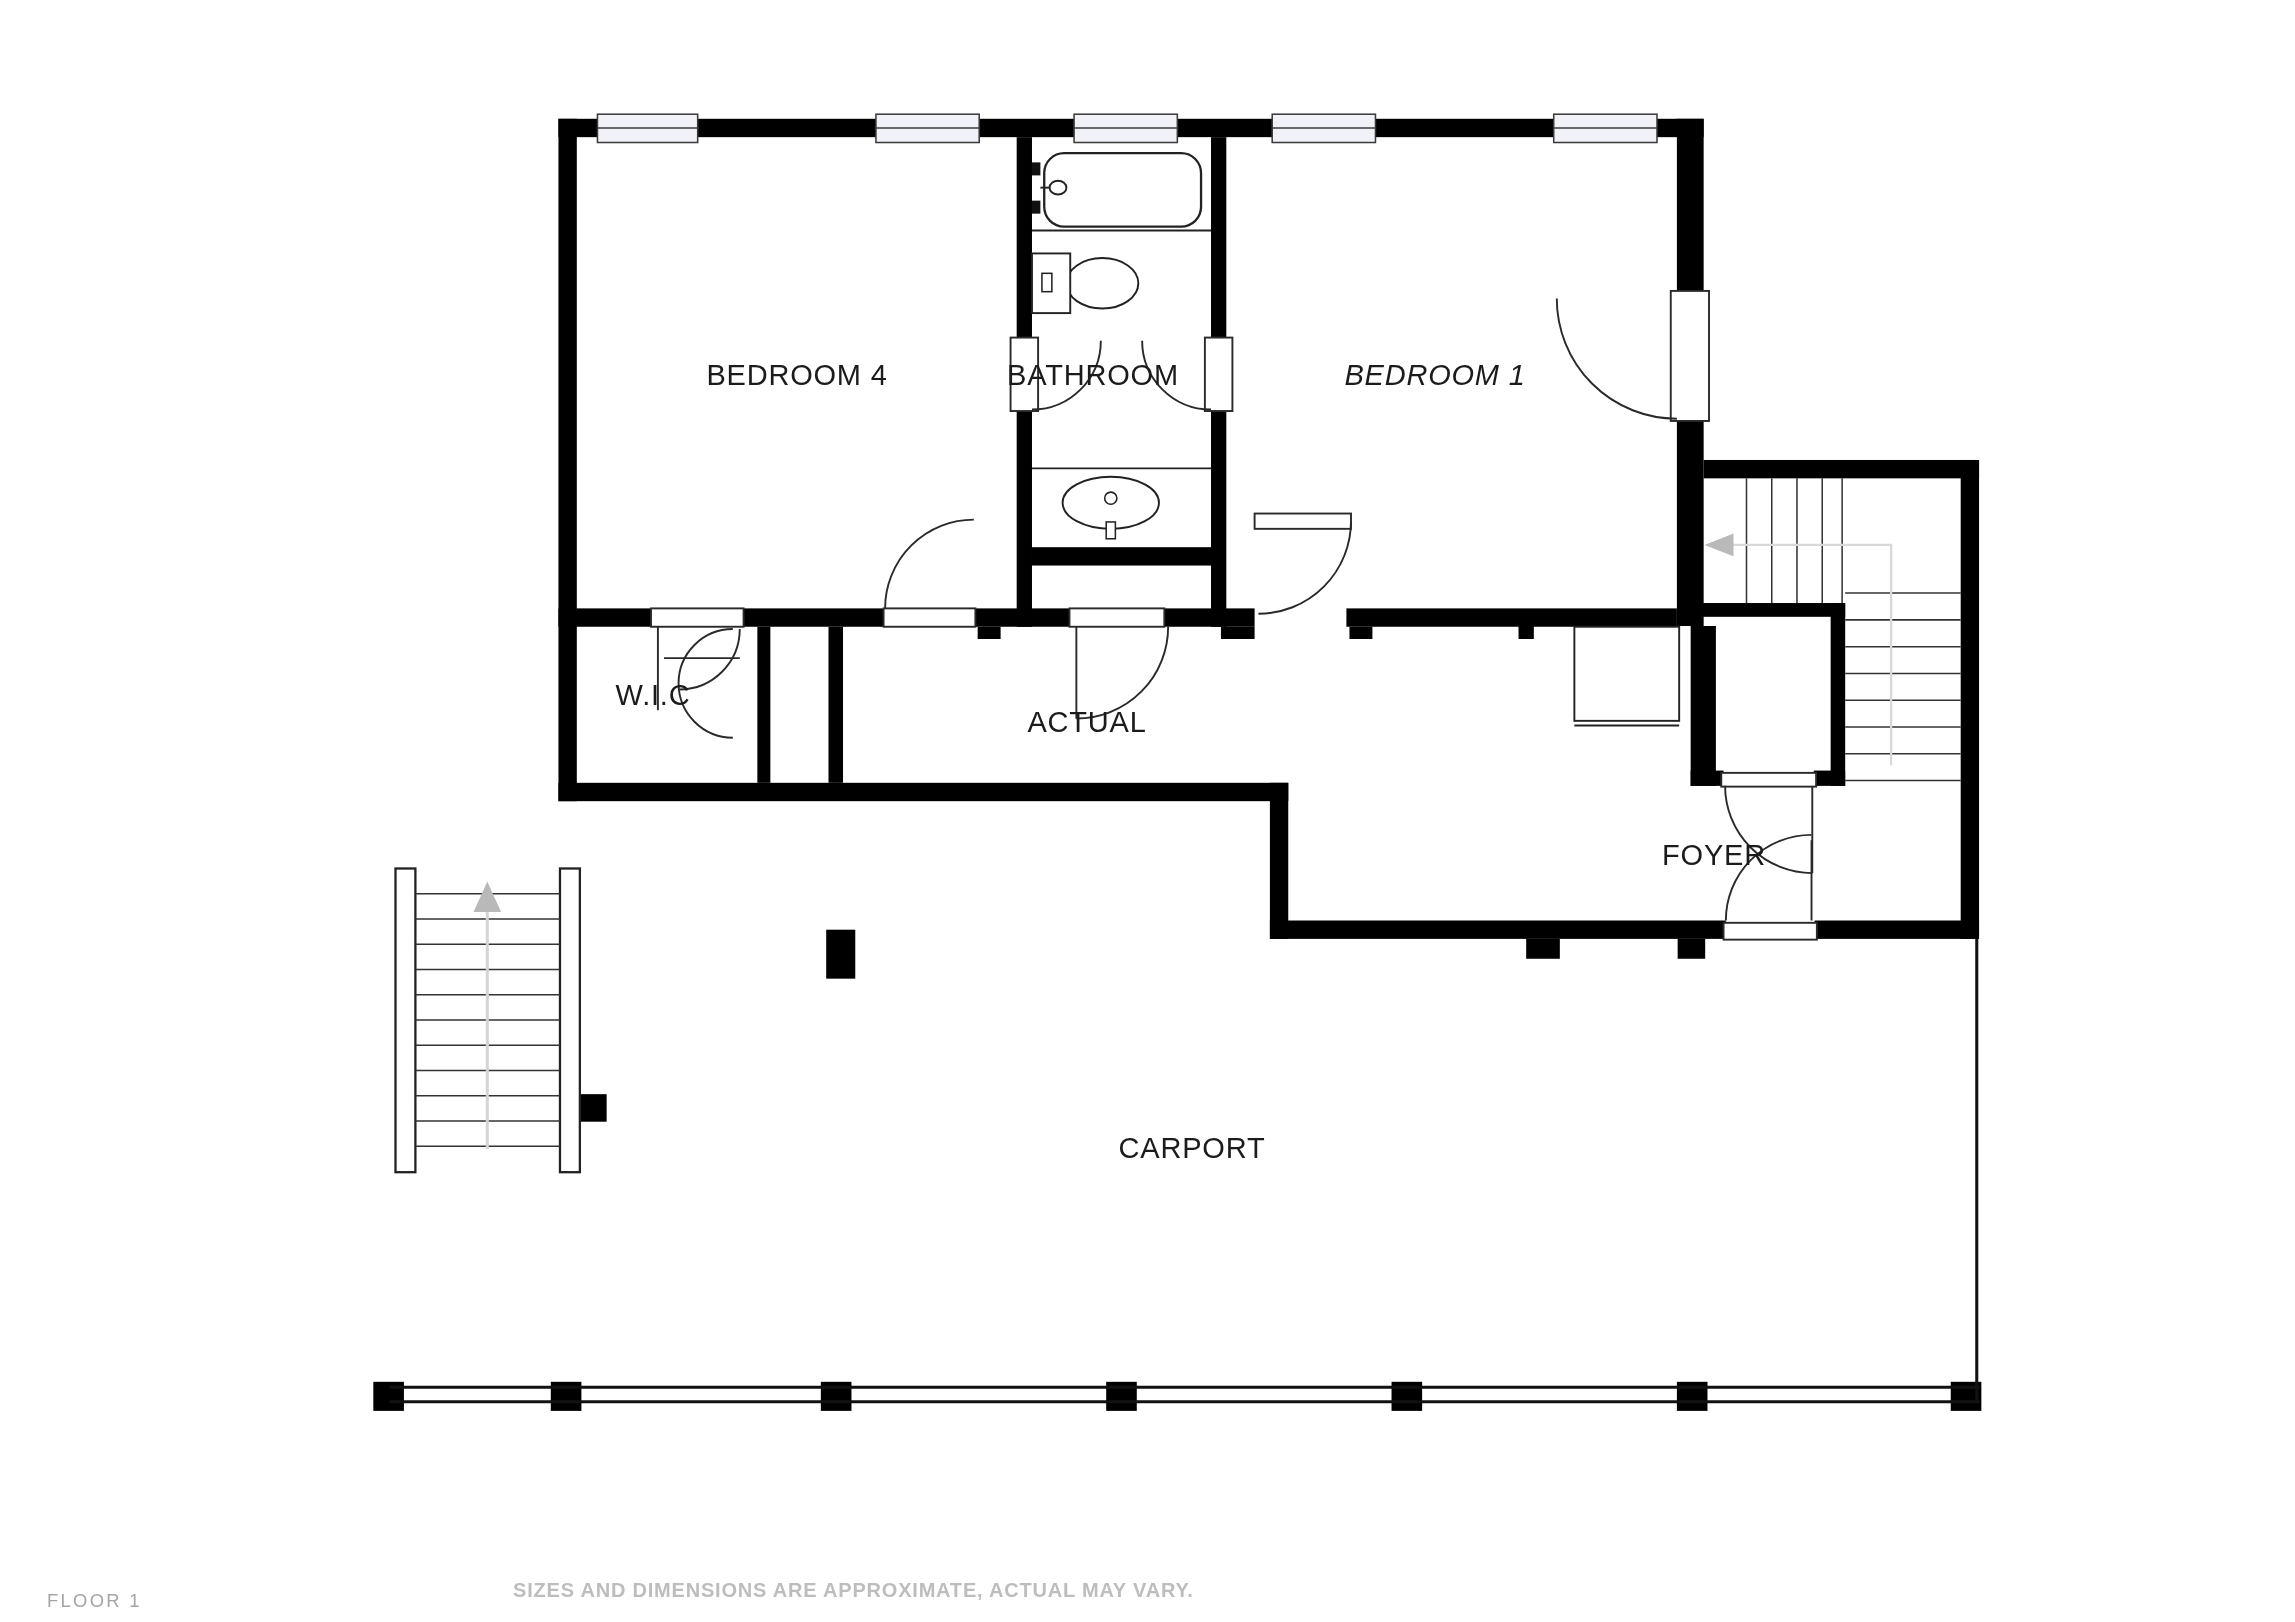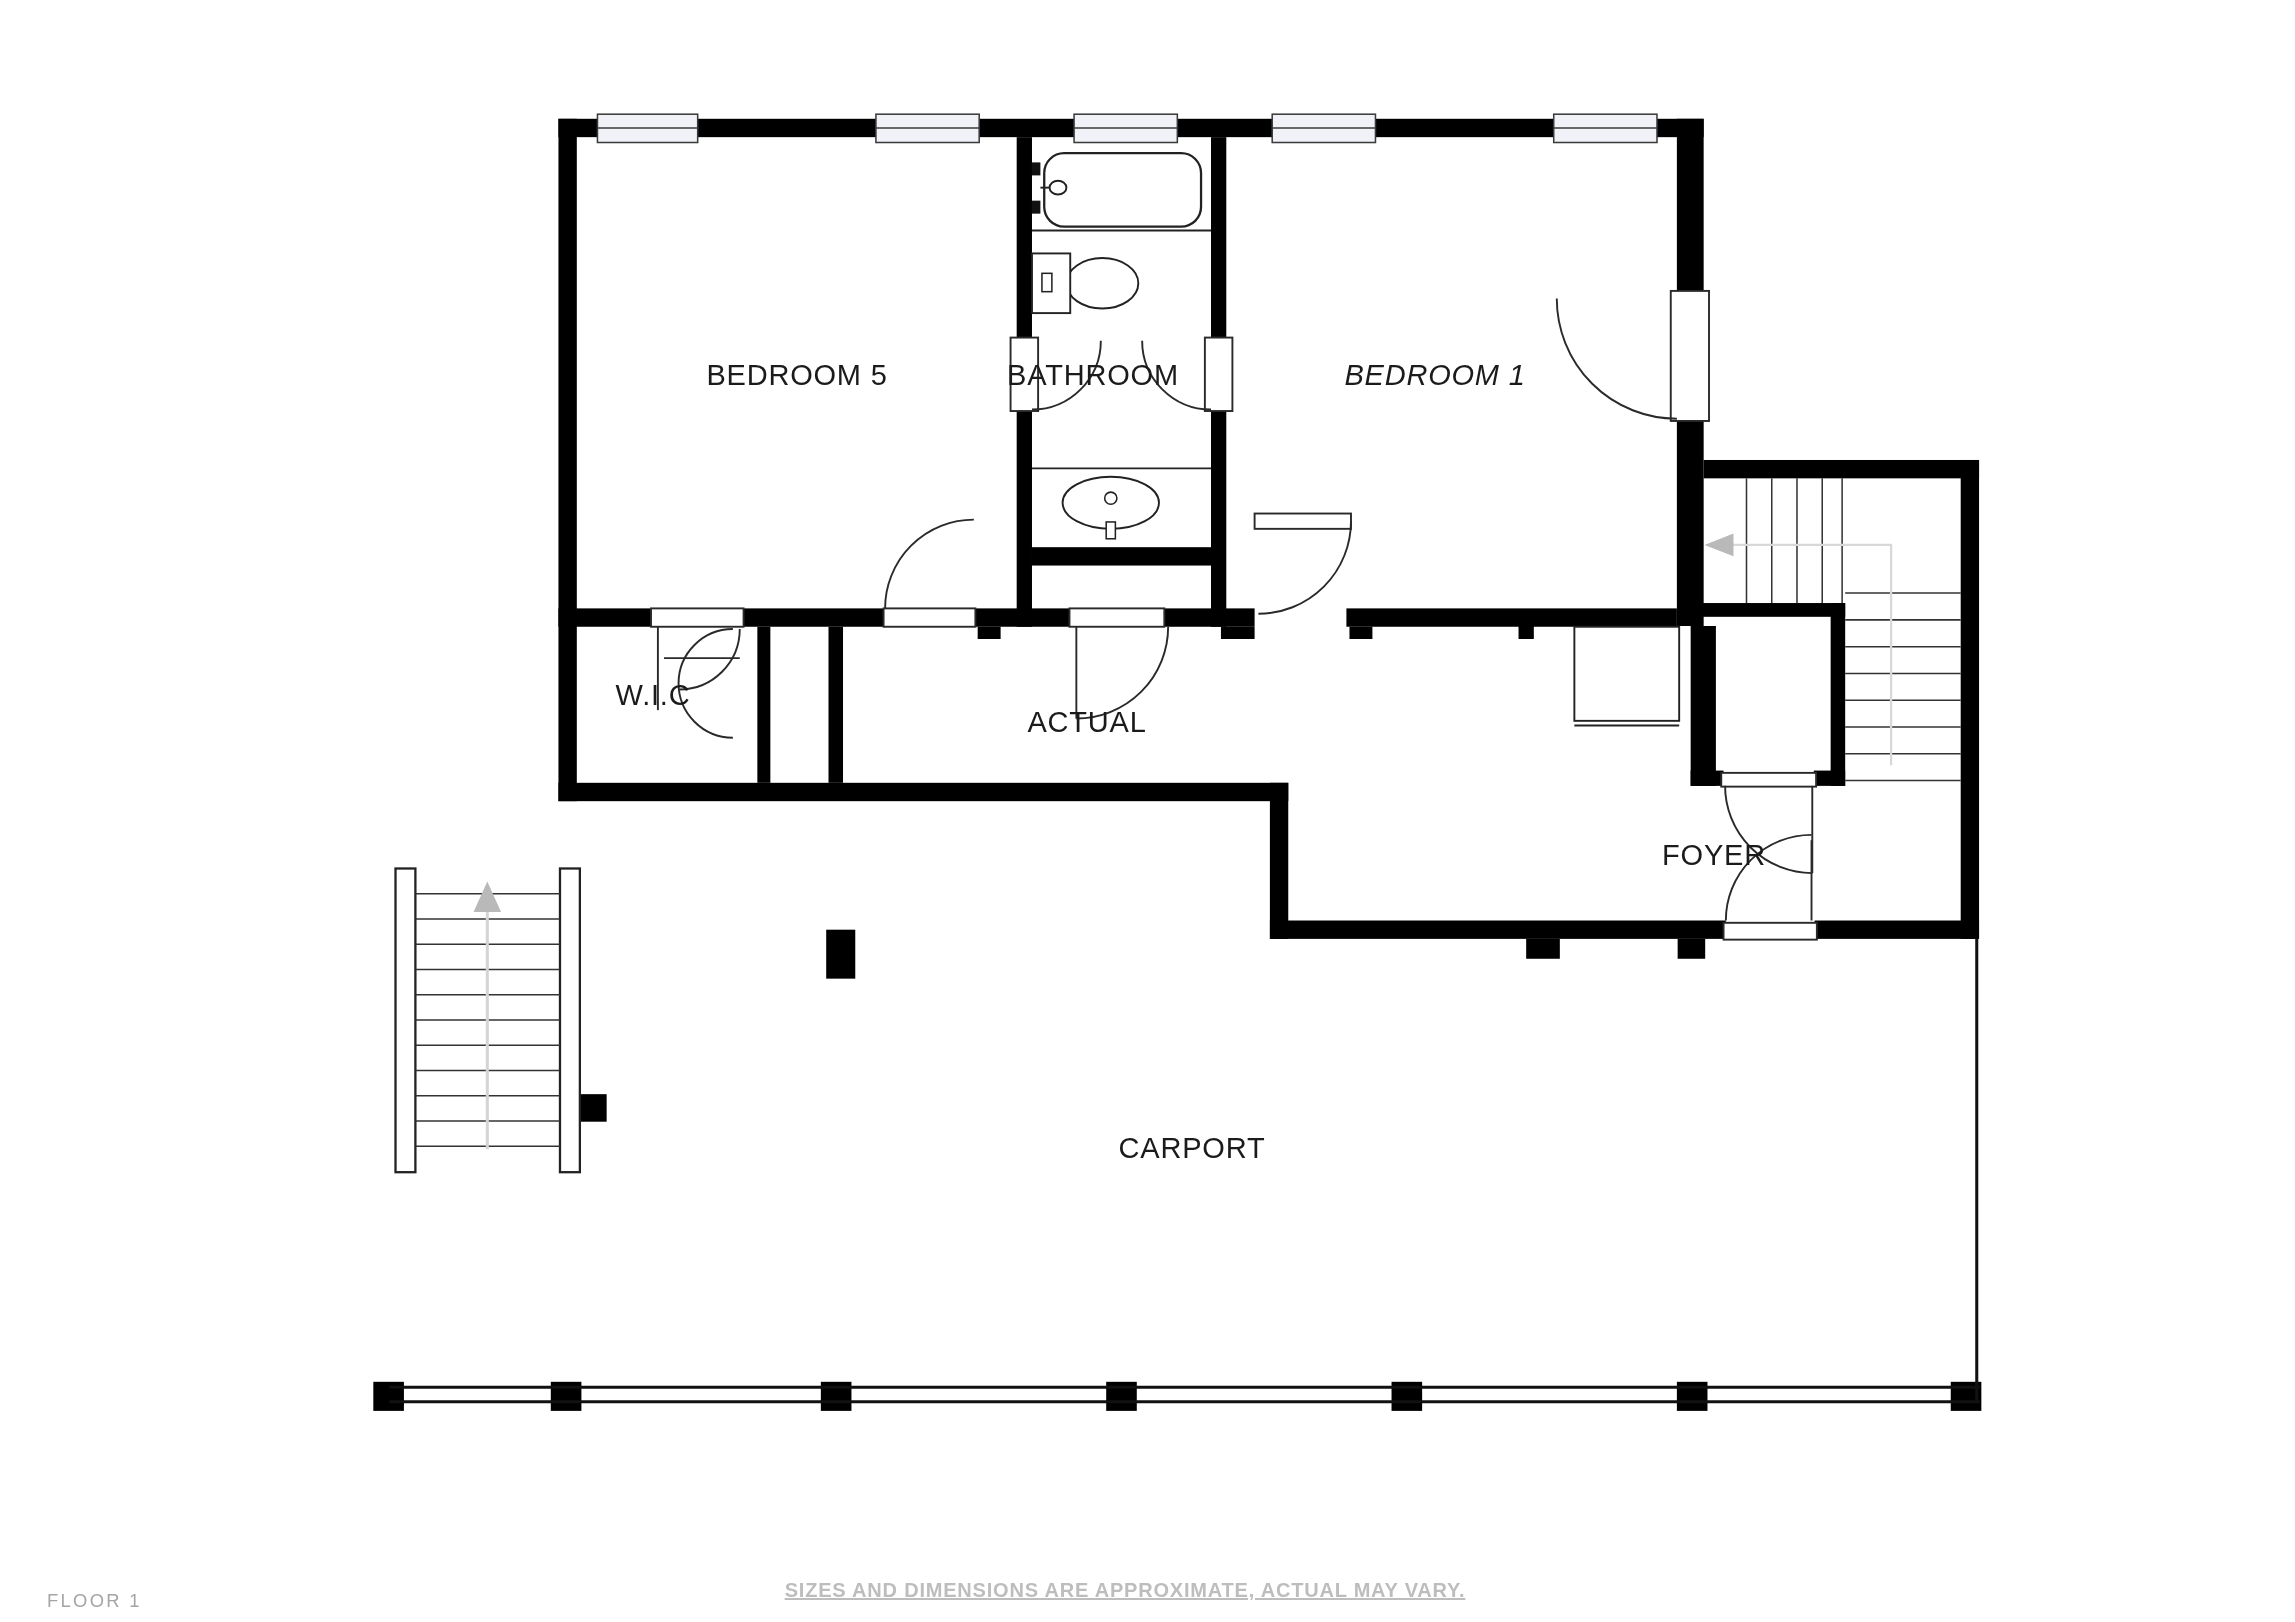--- a/index.html
+++ b/index.html
@@ -6,22 +6,22 @@
   #plan{position:relative;width:2295px;height:1623px;background:#ffffff;overflow:hidden;
         font-family:"Liberation Sans",sans-serif;}
   #geometry{position:absolute;left:0;top:0;}
   .room-label{position:absolute;transform:translate(-50%,-50%);font-size:29px;
         letter-spacing:0.8px;color:#1b1b1b;white-space:nowrap;}
   .watermark{position:absolute;left:3.1px;top:1541px;font-size:55px;font-weight:400;
         letter-spacing:0.8px;color:rgba(255,255,255,0.05);-webkit-text-stroke:1.1px #8c8c8c;
         white-space:nowrap;}
   .floor-label{position:absolute;left:47px;top:1590px;font-size:18.4px;color:#a5a5a5;
         letter-spacing:2.3px;}
-  .disclaimer{position:absolute;left:513px;top:1579px;width:1224px;text-align:center;
-        font-size:20px;font-weight:600;color:#bdbdbd;letter-spacing:0.8px;text-decoration:underline;}
+  .disclaimer{position:absolute;left:513px;top:1579px;width:1224px;text-align:left;
+        font-size:20px;font-weight:600;color:#bdbdbd;letter-spacing:0.8px;}
   .brand{position:absolute;left:1887px;top:1536px;display:flex;align-items:center;}
   .brand-text{font-size:51px;font-weight:700;color:#3b3b3b;letter-spacing:0px;
         margin-left:20px;margin-top:4.6px;}
 </style>
 </head>
 <body>
 
 <div id="plan">
 
 <svg id="geometry" width="2295" height="1623" viewBox="0 0 3000 2121" xmlns="http://www.w3.org/2000/svg">
@@ -190,21 +190,21 @@
     <polygon points="637,1152 619,1192 655,1192" fill="#b9b9b9"></polygon>
   </g>
 
   <g stroke="#111111" stroke-width="4" fill="none">
     <line x1="2584" y1="1227" x2="2584" y2="1832"></line>
     <line x1="509" y1="1813" x2="2588" y2="1813"></line>
     <line x1="509" y1="1832" x2="2588" y2="1832"></line>
   </g>
 </svg>
 
-  <div class="room-label" style="left:797px;top:375px;">BEDROOM 5</div>
+  <div class="room-label" style="left:797px;top:375px;">BEDROOM 4</div>
   <div class="room-label" style="left:1093px;top:375px;text-align:right;">BATHROOM</div>
   <div class="room-label" style="left:1435px;top:375px;font-style:italic;">BEDROOM 1</div>
   <div class="room-label" style="left:653px;top:695px;text-align:right;">W.I.C</div>
   <div class="room-label" style="left:1087px;top:722px;">ACTUAL</div>
   <div class="room-label" style="left:1714px;top:855px;">FOYER</div>
   <div class="room-label" style="left:1192px;top:1148px;">CARPORT</div>
 
   <div class="floor-label">FLOOR 1</div>
   <div class="disclaimer">SIZES AND DIMENSIONS ARE APPROXIMATE, ACTUAL MAY VARY.</div>
 

